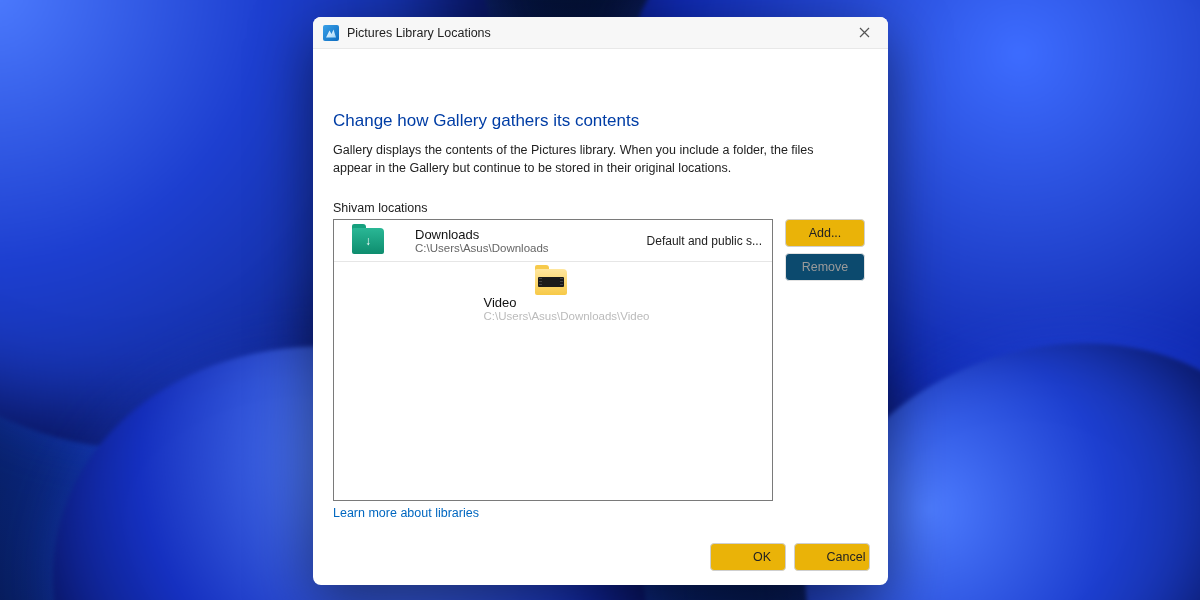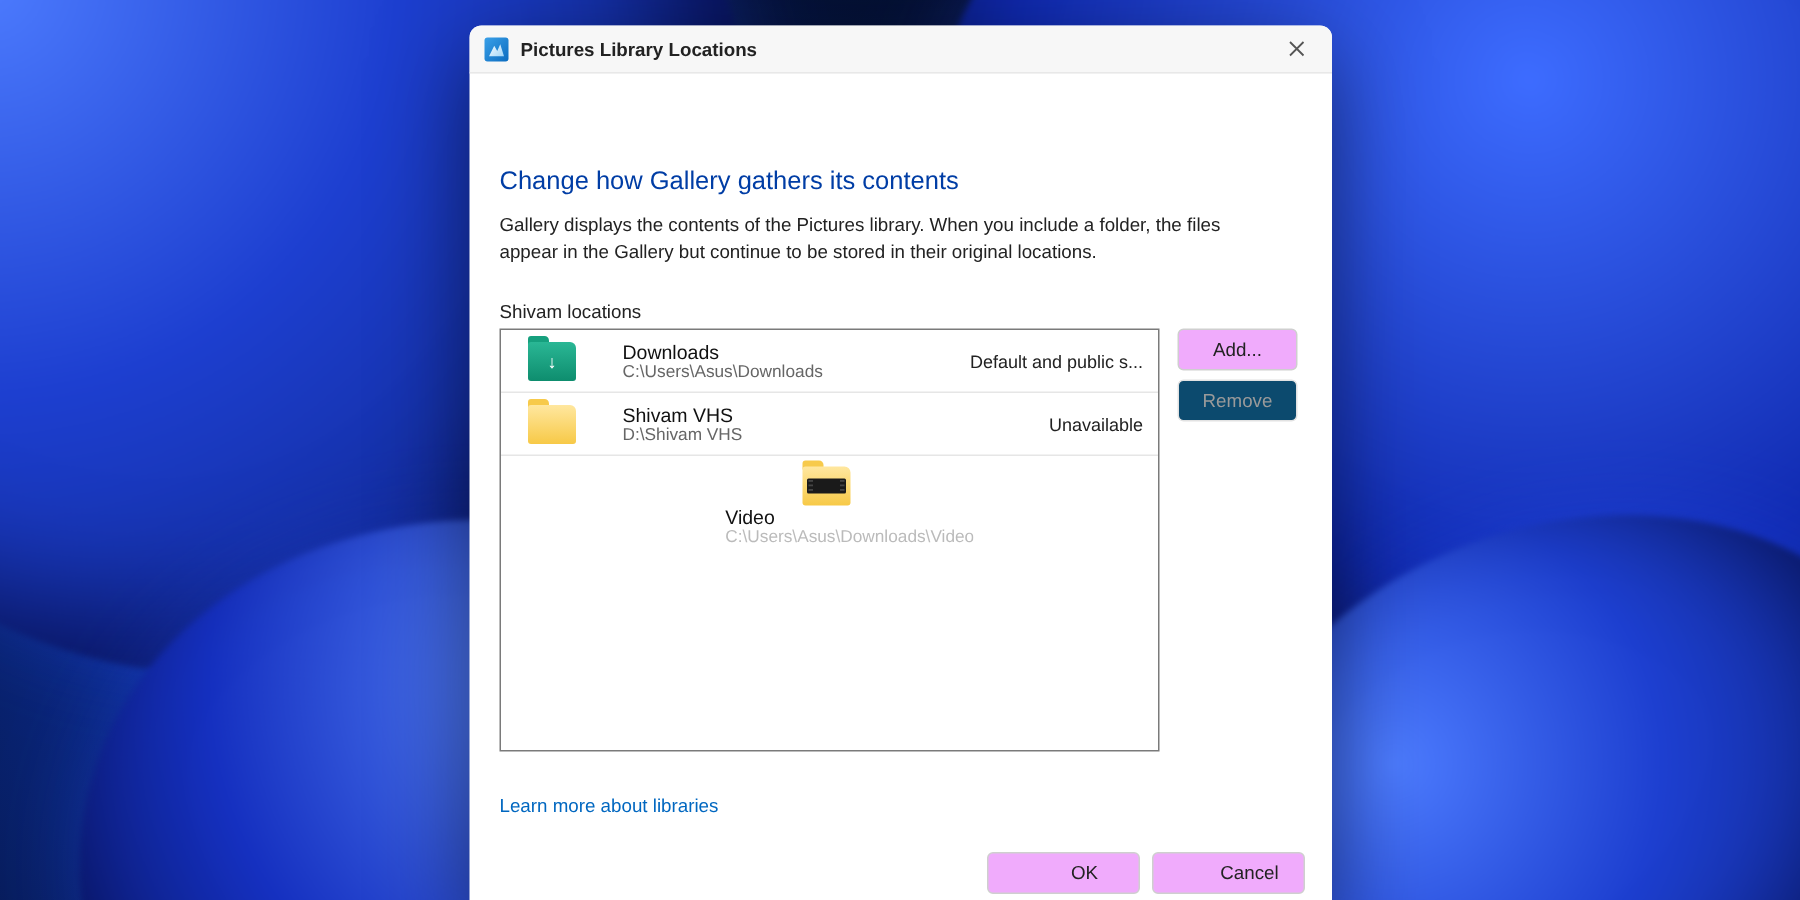--- a/index.html
+++ b/index.html
@@ -44,41 +44,41 @@
   .titlebar .app-icon {
     width: 16px; height: 16px; margin-right: 8px;
     background: linear-gradient(135deg,#3aa0e8,#0c6cc0);
     border-radius: 2px; position: relative;
   }
   .titlebar .app-icon::after{
     content:""; position:absolute; inset:3px;
     background: linear-gradient(135deg,#fff,#9cd3f7);
     clip-path: polygon(0 100%, 35% 30%, 55% 65%, 75% 20%, 100% 100%);
   }
-  .titlebar .title { font-size: 12.5px; color: #222; flex: 1; font-weight: bold; }
+  .titlebar .title { font-size: 12.5px; color: #222; flex: 1; }
   .titlebar .close {
     width: 40px; height: 28px;
     display:flex; align-items:center; justify-content:center;
     color:#555; font-size:14px; cursor:pointer; border-radius:4px;
     margin-right:-6px;
   }
 
   .content { padding: 14px 20px 12px 20px; }
   .headline { color: #003da5; font-size: 17px; font-weight: 400; margin-bottom: 10px; margin-top: 48px; }
   .desc { color: #222; font-size: 12.5px; line-height: 1.45; margin-bottom: 24px; max-width: 510px;}
   .list-label { font-size: 12.5px; color:#222; margin-bottom: 4px;}
 
   .list-row { display:flex; gap:12px; align-items:flex-start; }
   .listbox {
     border:1px solid #7a7a7a; width: 440px; height: 282px;
     overflow:hidden;
   }
   .side-btns { display:flex; flex-direction:column; gap:6px; width: 80px;}
   .btn {
-    background:#f0abfc; border:1px solid #cfcfcf; border-radius:4px;
+    background:#eab308; border:1px solid #cfcfcf; border-radius:4px;
     font-size:12.5px; color:#222; height:28px;
     display:flex; align-items:center; justify-content:center; cursor:pointer;
   }
   .btn.disabled { color:#9a9a9a; border-color:#e2e2e2; background:#0c4a6e; cursor:default;}
 
   .loc-item {
     display:flex; align-items:center;
     padding: 7px 10px 7px 18px;
     border-bottom:1px solid #e6e6e6;
   }
@@ -110,27 +110,27 @@
     background-size: 3px 3px;
   }
   .folder-strip::before{ left:1px;}
   .folder-strip::after{ right:1px;}
 
   .loc-text { flex:1; min-width:0;margin-left:19px; }
   .loc-name { font-size:13px; color:#111;}
   .loc-path { font-size:11.5px; color:#666; white-space:nowrap; overflow:hidden; text-overflow:ellipsis;}
   .loc-status { font-size:12px; color:#222; margin-left:8px; max-width:140px; white-space:nowrap; overflow:hidden; text-overflow:ellipsis; text-align:right;}
 
-  .learn { margin-top:29px; color:#0067c0; font-size:12.5px; cursor:pointer; display:inline-block;}
+  .learn { margin-top:5px; color:#0067c0; font-size:12.5px; cursor:pointer; display:inline-block;}
 
   .footer{
     display:flex; justify-content:flex-end; gap:8px;
     padding: 10px 18px 14px;
   }
-  .footer .btn{ width:102px;padding-left:28px;}
+  .footer .btn{ width:76px;padding-left:28px;}
 </style>
 </head>
 <body>
 
 <div class="petal p1"></div>
 <div class="petal p2"></div>
 <div class="petal p3"></div>
 <div class="petal p4"></div>
 
 <div class="dialog">
@@ -159,31 +159,20 @@
               <div class="folder-base"></div>
             <div class="folder-arrow">↓</div>
           </div>
           <div class="loc-text">
             <div class="loc-name">Downloads</div>
             <div class="loc-path">C:\Users\Asus\Downloads</div>
           </div>
           <div class="loc-status">Default and public s...</div>
         </div>
 
-        <div class="loc-item">
-          <div class="folder-icon">
-            <div class="folder-tab"></div>
-              <div class="folder-base"></div>
-          </div>
-          <div class="loc-text">
-            <div class="loc-name">Shivam VHS</div>
-            <div class="loc-path">D:\Shivam VHS</div>
-          </div>
-          <div class="loc-status">Unavailable</div>
-        </div>
 
         <div class="loc-item">
           <div class="folder-icon folder-video">
             <div class="folder-tab"></div>
               <div class="folder-base"></div>
               <div class="folder-strip"></div>
           </div>
           <div class="loc-text">
             <div class="loc-name">Video</div>
             <div class="loc-path" style="color:#bbb;">C:\Users\Asus\Downloads\Video</div>

